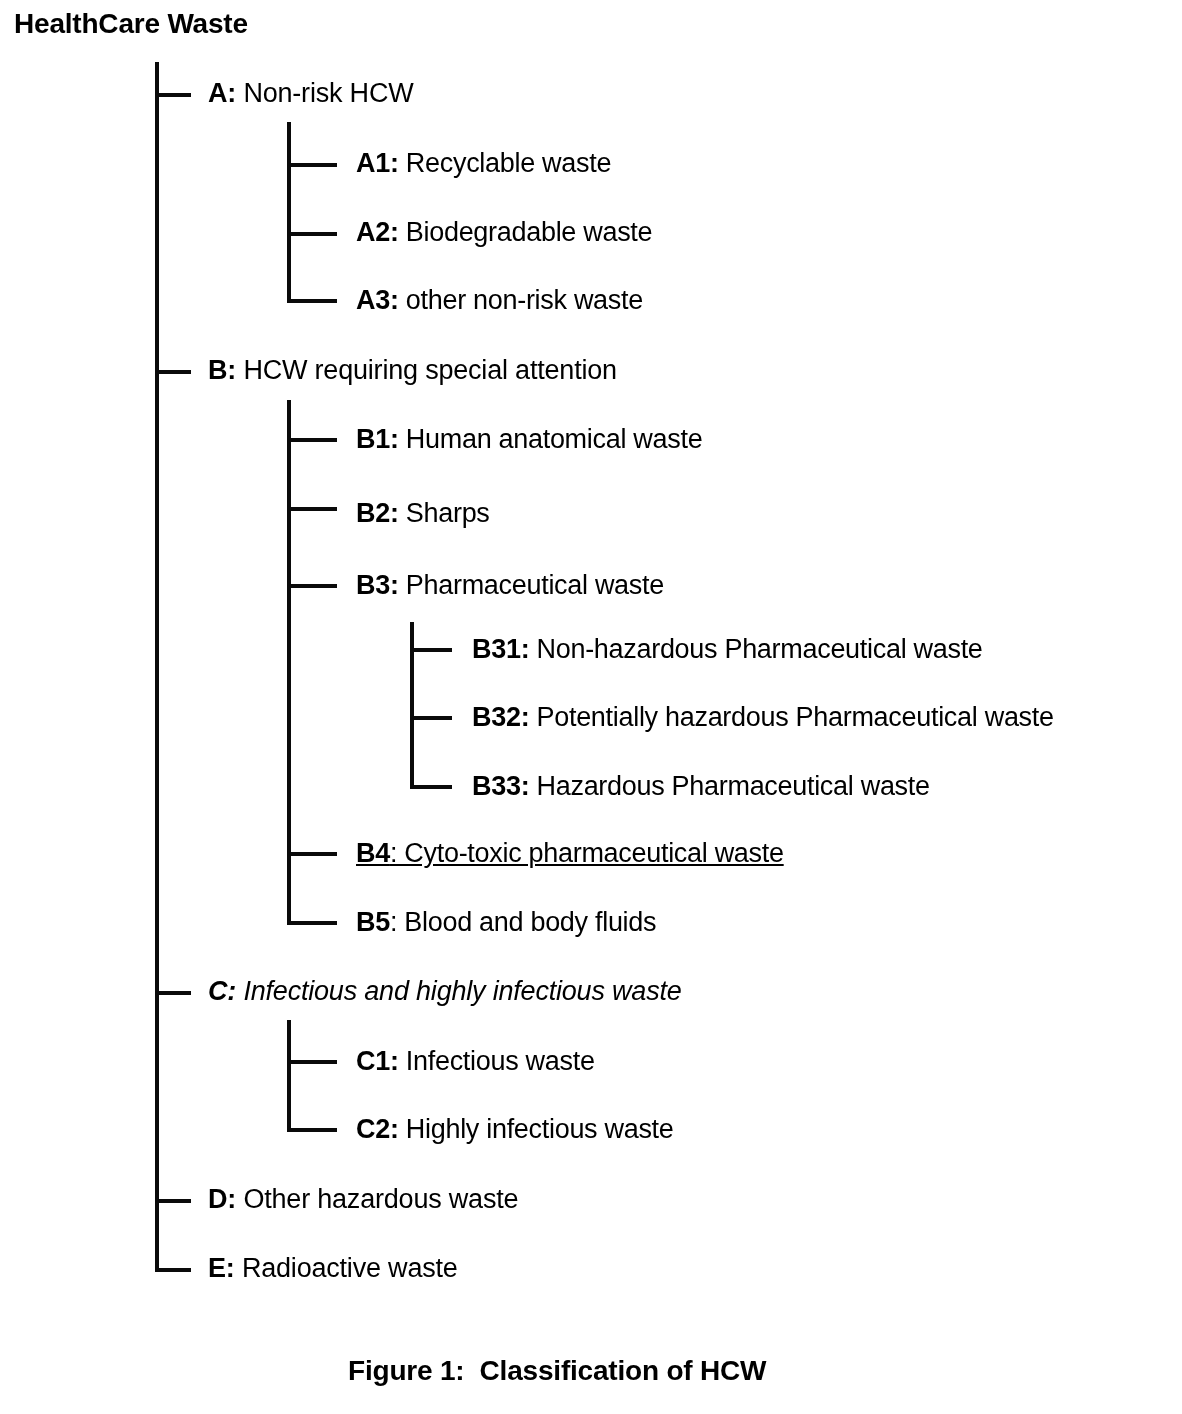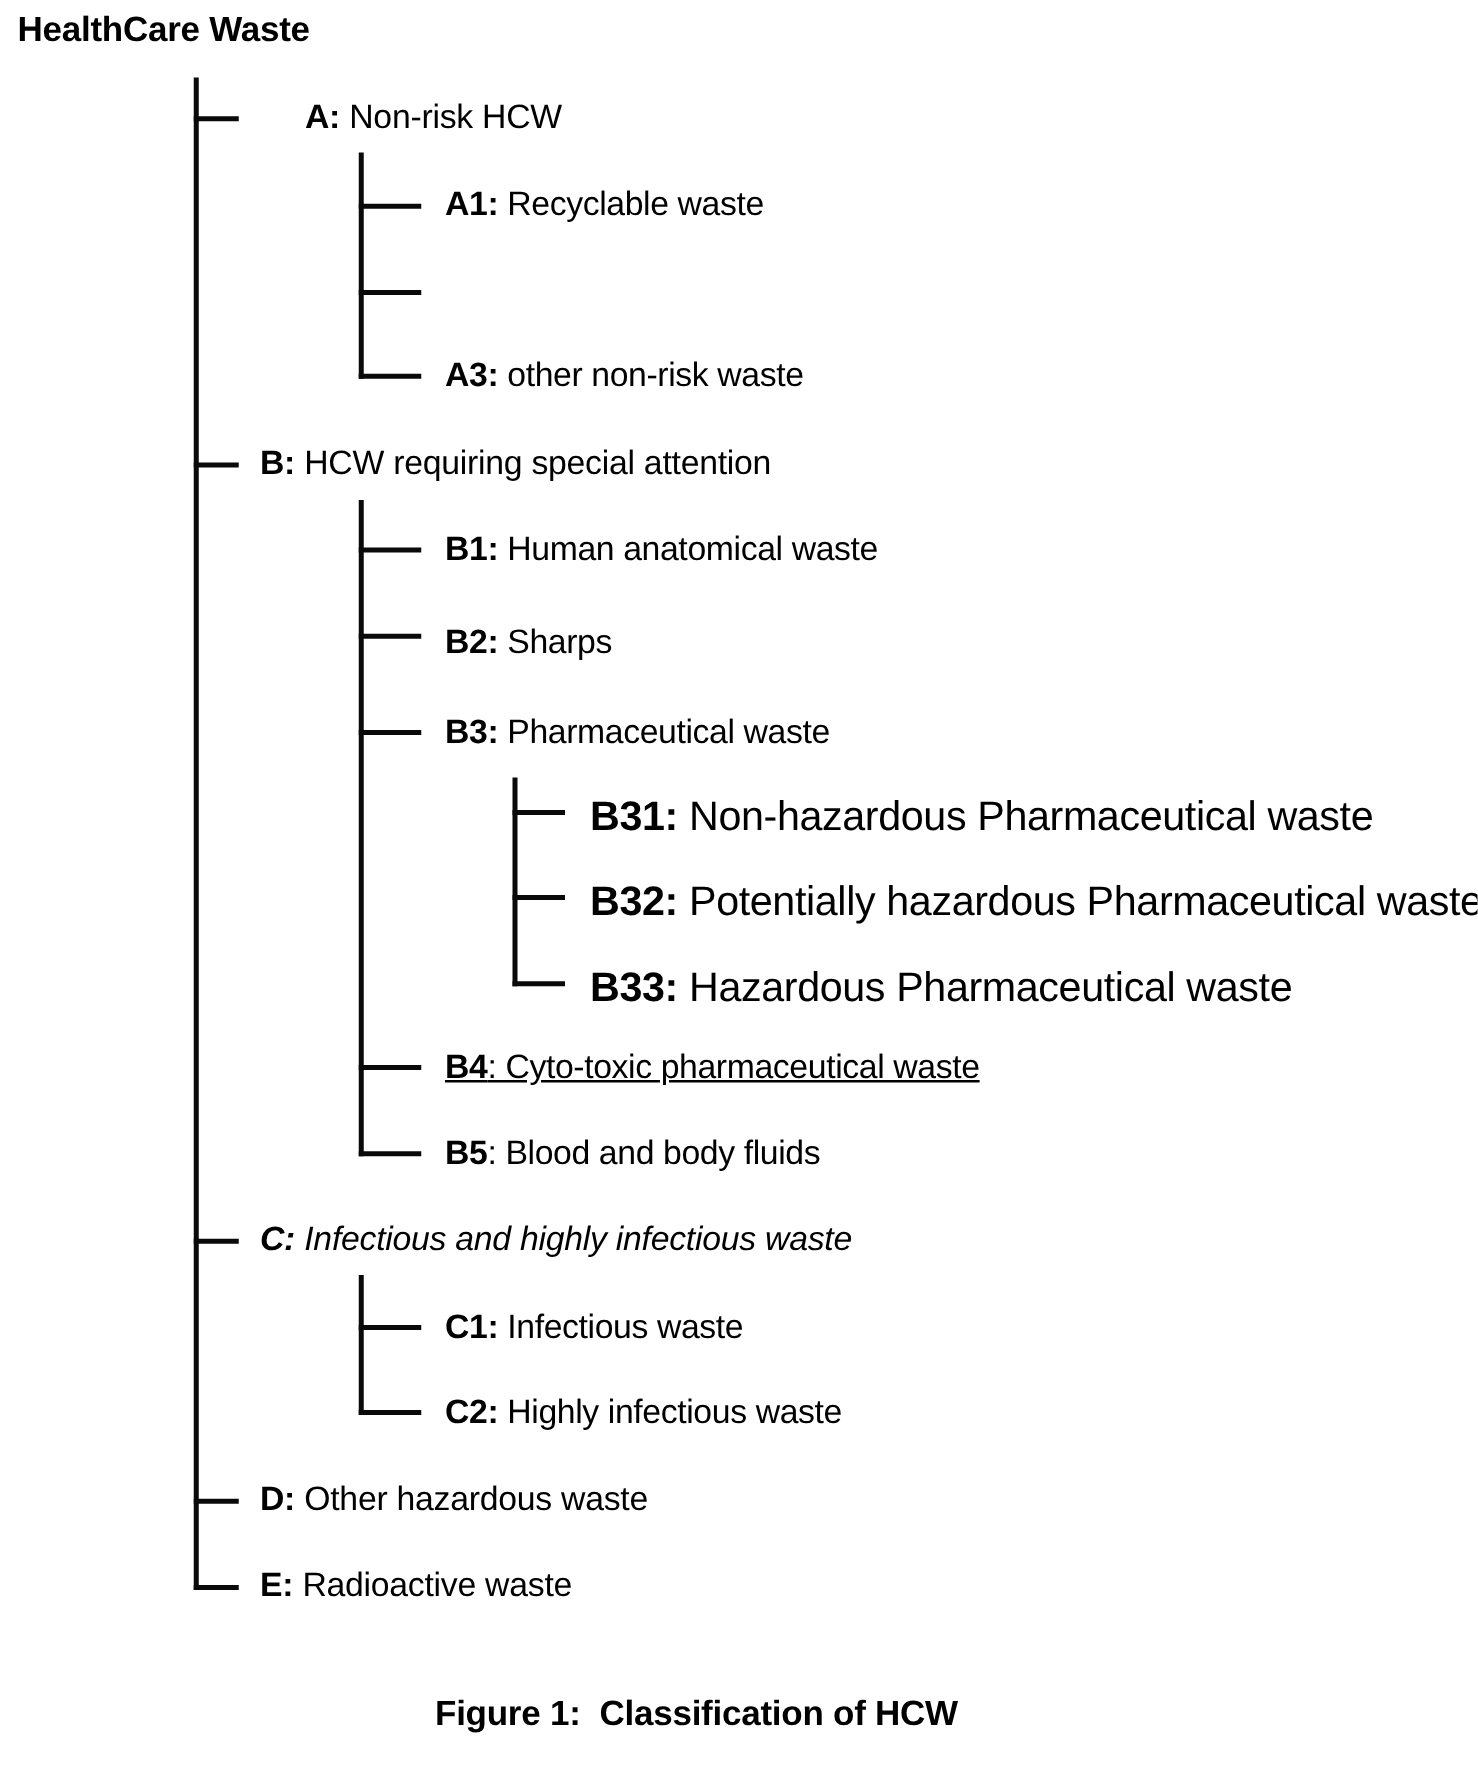--- a/index.html
+++ b/index.html
@@ -51,21 +51,21 @@
   .lvl1 {
     font-size: 27px;
     font-weight: bold;
     letter-spacing: -0.2px;
   }
   .lvl2 {
     font-size: 27px;
     letter-spacing: -0.3px;
   }
   .lvl3 {
-    font-size: 33px;
+    font-size: 27px;
     letter-spacing: -0.3px;
   }
   .caption {
     position: absolute;
     font-size: 28px;
     font-weight: bold;
     white-space: pre;
     letter-spacing: -0.2px;
   }
 </style>
@@ -79,21 +79,21 @@
   </div>
 
   <div class="trunk" style="left:155px; top:62px; height:1210px;"></div>
 
   <div class="connector" style="left:155px; top:93px; width:36px;"></div>
   <div class="connector" style="left:155px; top:370px; width:36px;"></div>
   <div class="connector" style="left:155px; top:991px; width:36px;"></div>
   <div class="connector" style="left:155px; top:1199px; width:36px;"></div>
   <div class="connector" style="left:155px; top:1268px; width:36px;"></div>
 
-  <div class="node lvl1" style="left:208px; top:80px;margin-left:36px;">
+  <div class="node lvl1" style="left:208px; top:80px;">
     <span class="code">A:</span><span class="desc"> Non-risk HCW</span>
   </div>
   <div class="node lvl1" style="left:208px; top:357px;">
     <span class="code">B:</span><span class="desc"> HCW requiring special attention</span>
   </div>
   <div class="node lvl1" style="left:208px; top:978px;font-style:italic;">
     <span class="code">C:</span><span class="desc"> Infectious and highly infectious waste</span>
   </div>
   <div class="node lvl1" style="left:208px; top:1255px;">
     <span class="code">E:</span><span class="desc"> Radioactive waste</span>
@@ -102,20 +102,23 @@
     <span class="code">D:</span><span class="desc"> Other hazardous waste</span>
   </div>
 
   <div class="trunk" style="left:287px; top:122px; height:181px;"></div>
   <div class="connector" style="left:287px; top:163px; width:50px;"></div>
   <div class="connector" style="left:287px; top:232px; width:50px;"></div>
   <div class="connector" style="left:287px; top:299px; width:50px;"></div>
 
   <div class="node lvl2" style="left:356px; top:150px;">
     <span class="code">A1:</span><span class="desc"> Recyclable waste</span>
+  </div>
+  <div class="node lvl2" style="left:356px; top:219px;">
+    <span class="code">A2:</span><span class="desc"> Biodegradable waste</span>
   </div>
   <div class="node lvl2" style="left:356px; top:287px;">
     <span class="code">A3:</span><span class="desc"> other non-risk waste</span>
   </div>
 
   <div class="trunk" style="left:287px; top:400px; height:525px;"></div>
   <div class="connector" style="left:287px; top:438px; width:50px;"></div>
   <div class="connector" style="left:287px; top:507px; width:50px;"></div>
   <div class="connector" style="left:287px; top:584px; width:50px;"></div>
   <div class="connector" style="left:287px; top:852px; width:50px;"></div>

